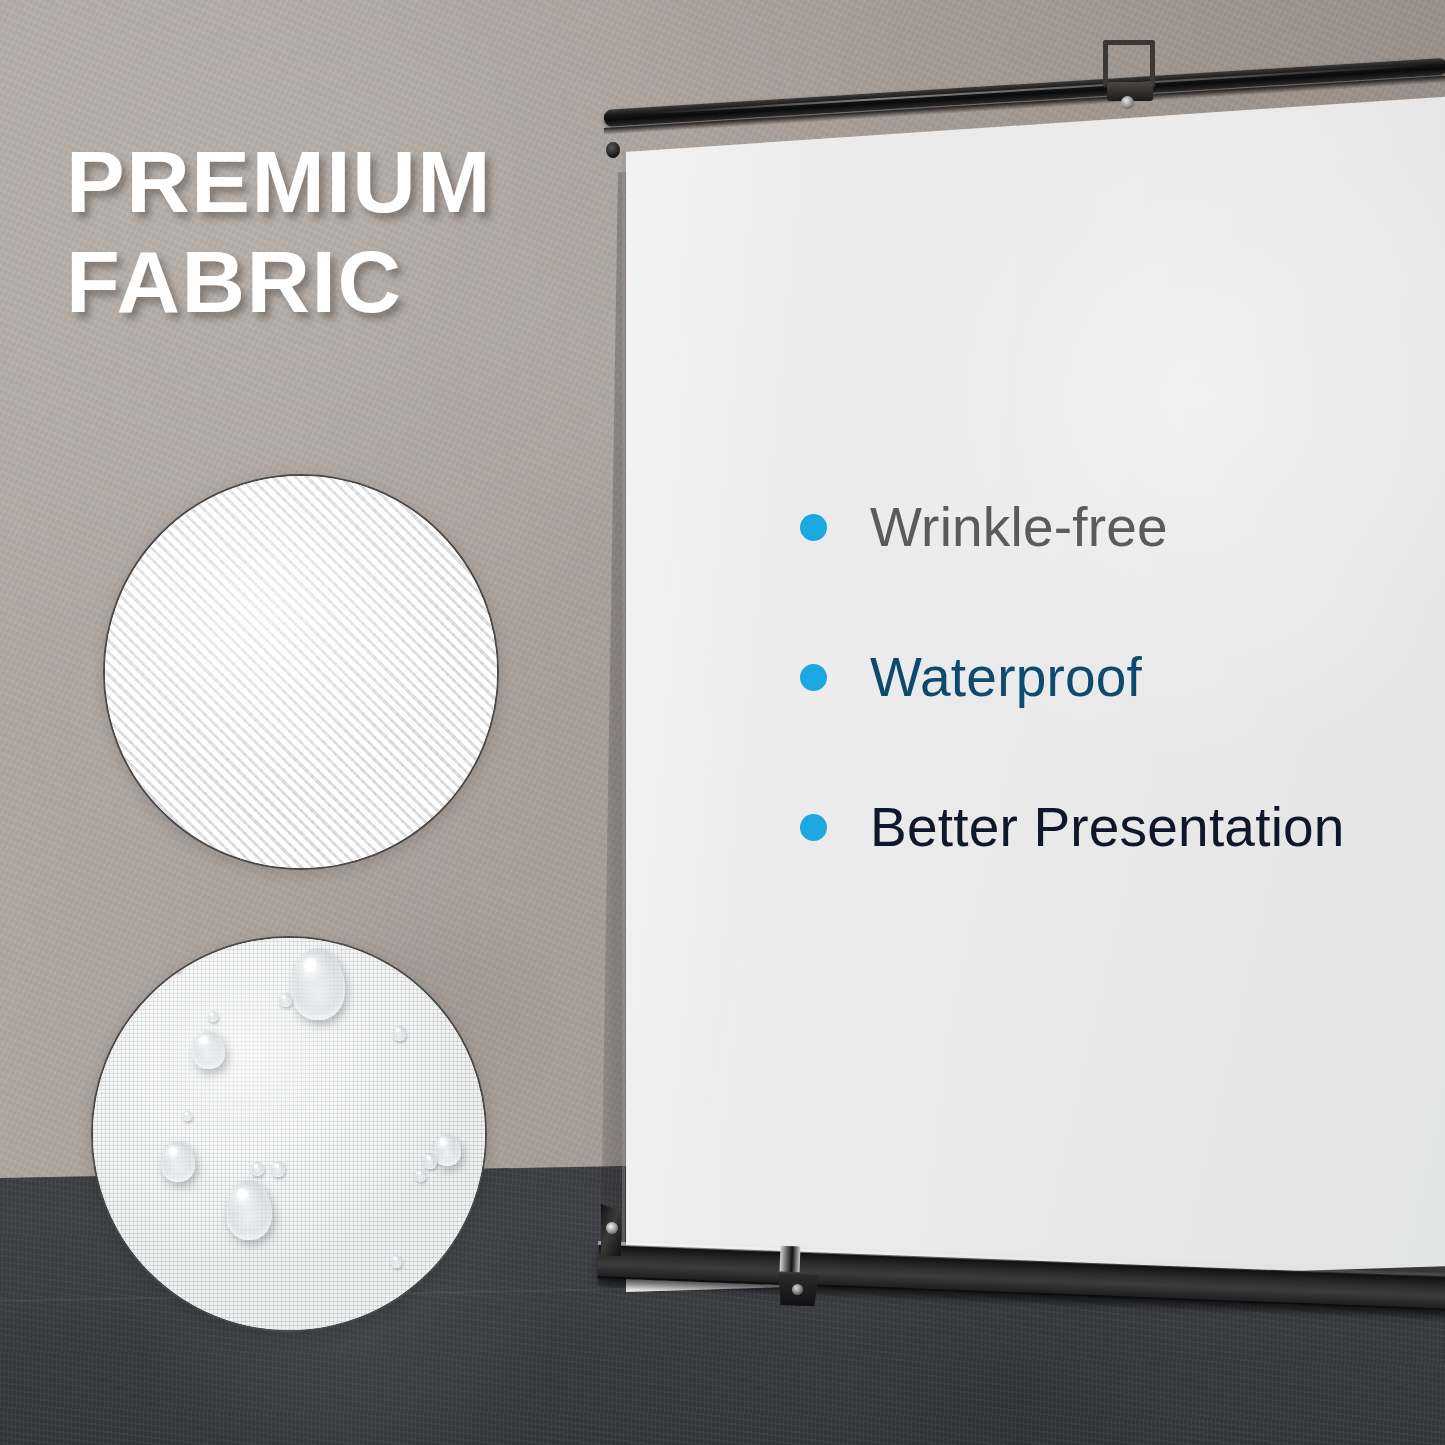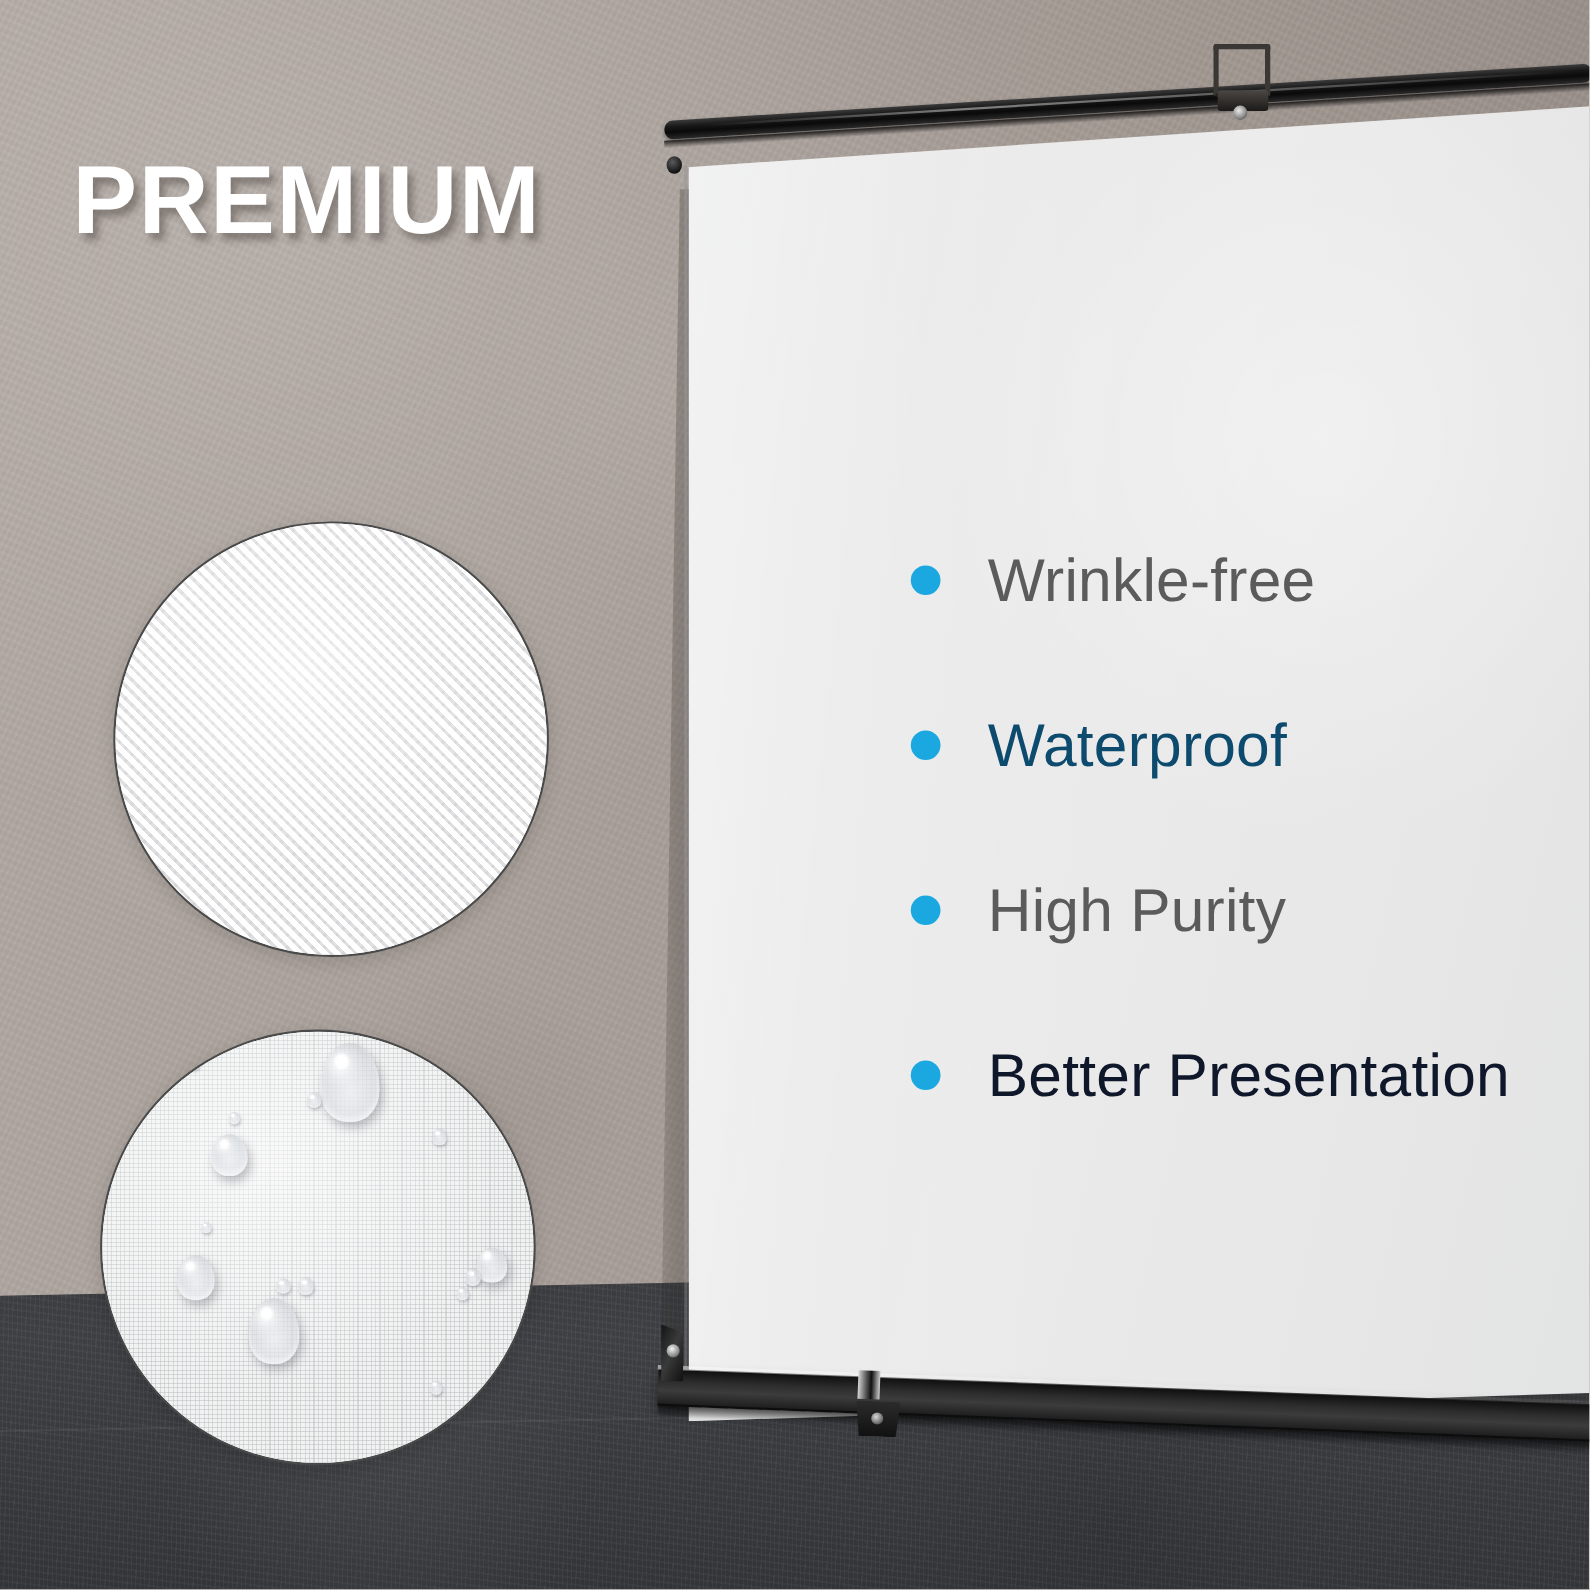--- a/index.html
+++ b/index.html
@@ -389,21 +389,21 @@
     top: 10px;
     width: 20px;
     height: 26px;
     background: linear-gradient(90deg, #d6d6d6 0%, #6f6f6f 30%, #111 60%, #cfcfcf 100%);
     transform: rotate(2.2deg);
   }
 
   
   .feature-list {
     position: absolute;
-    left: 828px;
+    left: 800px;
     top: 452px;
     width: 600px;
   }
   .feature-row {
     display: flex;
     align-items: center;
     height: 150px;
   }
   .bullet-dot {
     width: 27px;
@@ -429,20 +429,21 @@
     <div class="wall-blotch"></div>
   </div>
 
   <div class="floor">
     <div class="floor-grain"></div>
     <div class="floor-seam"></div>
   </div>
 
   <div class="heading" style="color: rgb(255, 255, 255);">
     <span class="line">PREMIUM</span>
+    <span class="line">FABRIC</span>
   </div>
 
   <div class="detail-circle" id="circle-fabric">
     <div class="weave"></div>
     <div class="weave-sheen"></div>
   </div>
 
   <div class="detail-circle" id="circle-water">
     <div class="mesh"></div>
     <div class="mesh-sheen"></div>
@@ -502,21 +503,17 @@
     <div class="feature-row">
       <span class="bullet-dot" style="background: rgb(27, 168, 224);"></span>
       <span class="feature-label" style="color: rgb(91, 91, 91);">Wrinkle-free</span>
     </div>
     <div class="feature-row">
       <span class="bullet-dot" style="background: rgb(27, 168, 224);"></span>
       <span class="feature-label" style="color: #0c4a6e;">Waterproof</span>
     </div>
     <div class="feature-row">
       <span class="bullet-dot" style="background: rgb(27, 168, 224);"></span>
-      <span class="feature-label" style="color: rgb(91, 91, 91);">High Purity</span>
-    </div>
-    <div class="feature-row">
-      <span class="bullet-dot" style="background: rgb(27, 168, 224);"></span>
       <span class="feature-label" style="color: #0f172a;">Better Presentation</span>
     </div>
   </div>
 
 </div>
 
 </body></html>

